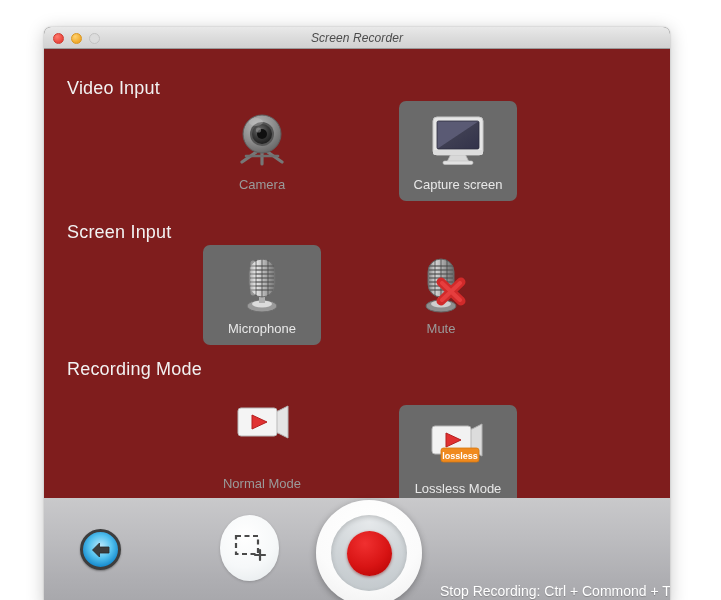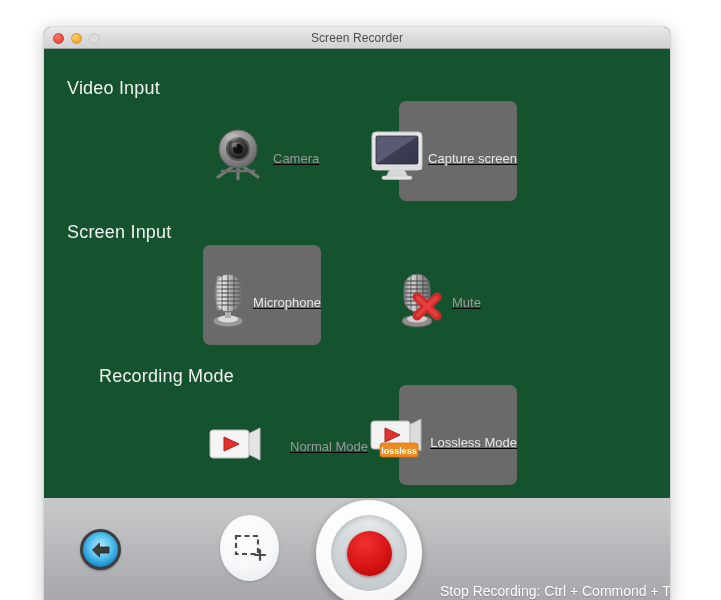--- a/index.html
+++ b/index.html
@@ -63,75 +63,76 @@
   .light-zoom {
     background: #dcdcdc;
     border: 1px solid #c2c2c2;
   }
   #window-title {
     width: 100%;
     text-align: center;
     font-size: 12px;
     color: #4c4c4c;
     letter-spacing: 0.1px;
+    font-style: italic;
   }
 
   
   #panel-body {
     height: 449px;
-    background: #14532d;
+    background: #7f1d1d;
     padding: 0 0 0 0;
     position: relative;
   }
 
   .section-title {
     color: #f2f2f2;
     font-size: 18px;
     font-weight: 400;
     letter-spacing: 0.2px;
   }
   #video-section-title  { position: absolute; left: 23px; top: 29px; }
   #audio-section-title  { position: absolute; left: 23px; top: 173px; }
-  #mode-section-title   { position: absolute; left: 23px; top: 317px; margin-left: 32px; }
+  #mode-section-title   { position: absolute; left: 23px; top: 310px; }
 
   
   .tile {
     position: absolute;
     width: 118px;
     height: 100px;
     border-radius: 7px;
     display: flex;
+    flex-direction: column;
     align-items: center;
     justify-content: flex-start;
     padding-top: 9px;
-    text-decoration: underline;
   }
   .tile.selected { background: #6a6a6a; }
   .tile-icon {
     height: 62px;
     width: 70px;
     display: flex;
     align-items: center;
     justify-content: center;
   }
   .tile-label {
     font-size: 13px;
     color: #e8e8e8;
     margin-top: 5px;
     white-space: nowrap;
   }
   .tile.dim .tile-label { color: #9a9a9a; }
 
   
   #tile-camera         { left: 159px; top: 52px; }
-  #tile-capture-screen { left: 355px; top: 52px; justify-content: flex-end; }
+  #tile-capture-screen { left: 355px; top: 52px; }
   #tile-microphone     { left: 159px; top: 196px; text-align: right; }
   #tile-mute           { left: 338px; top: 196px; }
   #tile-normal-mode    { left: 159px; top: 340px; gap: 25px; }
-  #tile-lossless-mode  { left: 355px; top: 336px; justify-content: flex-end; }
+  #tile-lossless-mode  { left: 355px; top: 356px; }
 
   
   #bottom-bar {
     height: 109px;
     background: linear-gradient(to bottom, #c9c9cb 0%, #bdbdc0 35%, #aeaeb2 75%, #a6a6aa 100%);
     position: relative;
   }
 
   #back-button {
     position: absolute;

